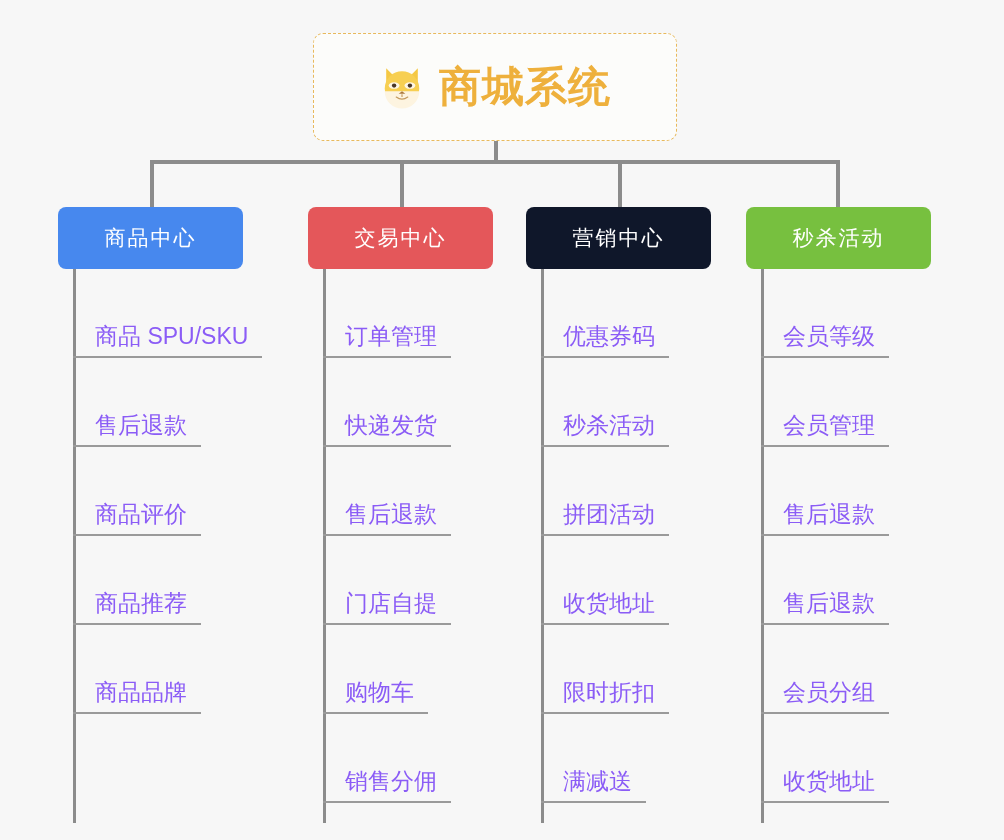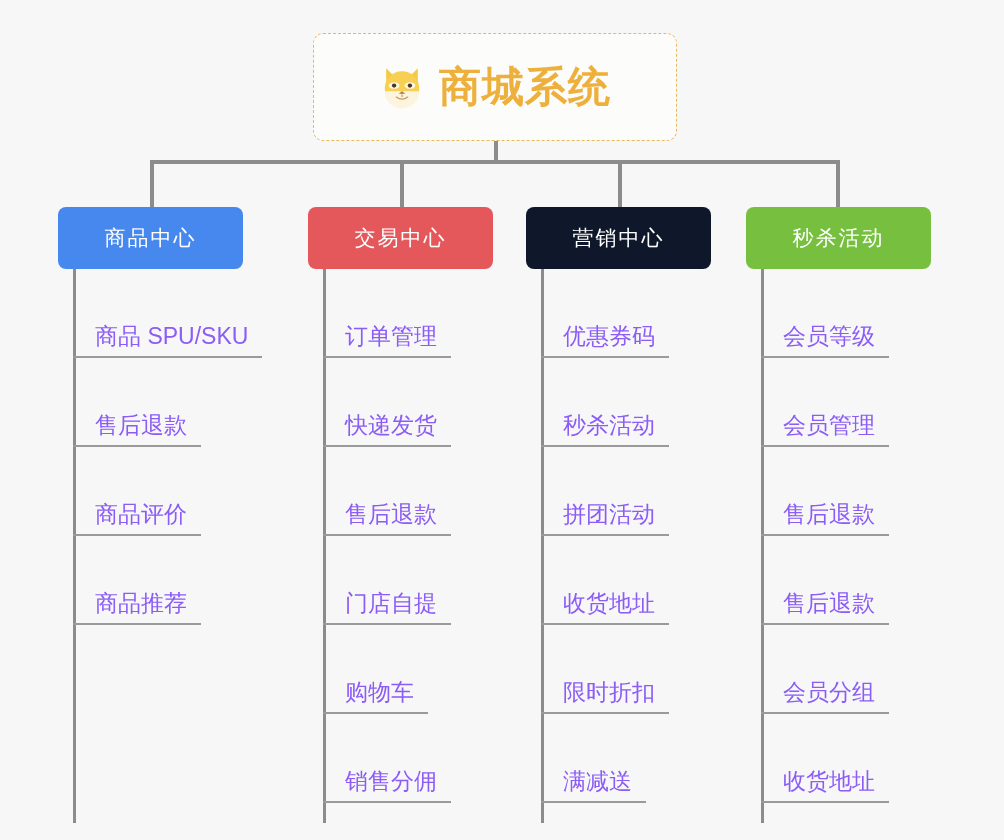--- a/index.html
+++ b/index.html
@@ -175,20 +175,23 @@
         </div>
       <div class="leaf">
           <span class="leaf-inner">售后退款</span>
         </div>
       <div class="leaf">
           <span class="leaf-inner">商品评价</span>
         </div>
       <div class="leaf">
           <span class="leaf-inner">商品推荐</span>
         </div>
+      <div class="leaf">
+          <span class="leaf-inner">商品品牌</span>
+        </div>
     </div>
   </div>
 
   <div class="column column-1">
     <div class="cat-box" style="background:#e4575a">交易中心</div>
     <div class="leaf-list">
       <div class="trunk"></div>
       <div class="leaf">
           <span class="leaf-inner">订单管理</span>
         </div>

